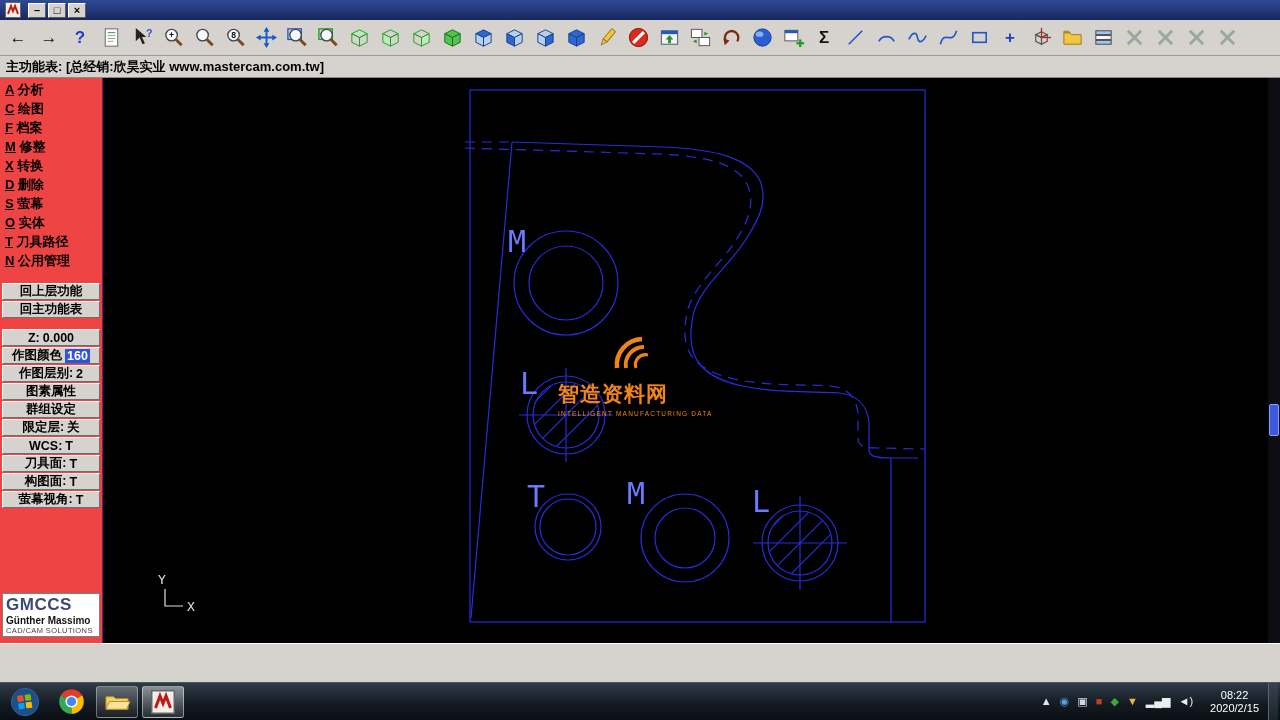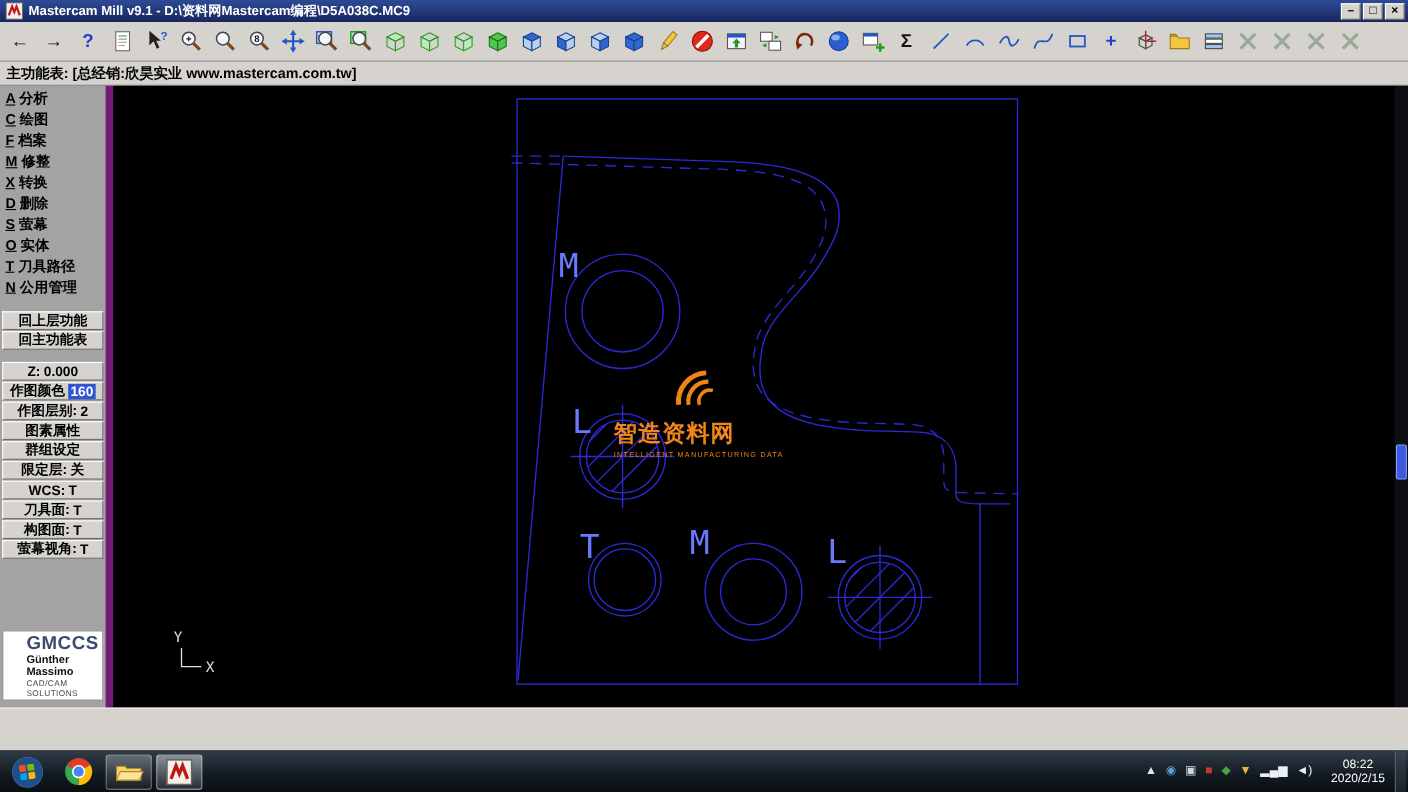--- a/index.html
+++ b/index.html
@@ -15,27 +15,27 @@
   
   .toolbar{height:36px;background:#d6d3ce;border-bottom:1px solid #9a9a9a;display:flex;align-items:center;padding:2px 3px;gap:1px;}
   .tbtn{width:30px;height:29px;display:flex;align-items:center;justify-content:center;border:1px solid #d6d3ce;}
   .tbtn .g{font-size:17px;font-weight:bold;line-height:1;}
 
   
   .menubar{height:22px;background:#d6d3ce;border-bottom:1px solid #8a8a8a;font-size:13px;font-weight:bold;display:flex;align-items:center;padding:0 6px;color:#000;}
 
   
   .main{display:flex;height:565px;}
-  .sidebar{width:103px;background:#a3a3a3;display:flex;flex-direction:column;padding:2px 0;border-right:7px solid #701a75;font-size:13px;flex:0 0 auto;}
+  .sidebar{width:103px;background:#ef4444;display:flex;flex-direction:column;padding:2px 0;border-right:1px solid #701a75;font-size:13px;flex:0 0 auto;}
   .mitem{padding:0 5px;height:19px;line-height:19px;color:#000;white-space:nowrap;font-weight:bold;}
   .mitem .mkey{text-decoration:underline;}
   .sgap1{height:12px;} .sgap2{height:9px;}
   .sbtn{margin:1px 2px;height:17px;background:#d6d3ce;border:1px solid;border-color:#fff #6e6e6e #6e6e6e #fff;display:flex;align-items:center;justify-content:center;gap:3px;font-size:12.5px;font-weight:bold;color:#000;white-space:nowrap;cursor:default;}
   .sbtn .hl{background:#2f55d4;color:#fff;padding:0 2px;}
-  .logo-box{margin:auto 2px 4px;background:#fff;border:1px solid #808080;padding:1px 21px;}
+  .logo-box{margin:auto 2px 4px;background:#fff;border:1px solid #808080;padding:1px 3px;}
   .logo-gmccs{font-size:17px;font-weight:bold;color:#3c4a6e;letter-spacing:.5px;}
   .logo-line1{font-size:10px;font-weight:bold;color:#111;}
   .logo-line2{font-size:7.5px;color:#444;letter-spacing:.4px;}
 
   .canvas{flex:1;position:relative;background:#000;overflow:hidden;}
   .canvas svg.draw{position:absolute;inset:0;}
   .holetext{font-family:"DejaVu Sans Mono","Liberation Mono",monospace;font-size:30px;fill:#6b79ff;}
   .axistext{font-family:"DejaVu Sans Mono",monospace;font-size:13px;fill:#e0e0e0;}
   .mmtext{position:absolute;left:14px;top:546px;color:#d8d8d8;font-size:11px;font-family:"DejaVu Sans Mono",monospace;margin-top:38px;}
   .watermark{position:absolute;left:455px;top:255px;display:flex;align-items:center;gap:7px;flex-direction:column;}
@@ -58,21 +58,20 @@
   .show-desktop{width:10px;height:38px;border-left:1px solid #5a6570;background:linear-gradient(180deg,#39434d,#1a2129);}
 </style>
 </head>
 <body>
 
 <div class="titlebar">
   <svg class="ticon" viewBox="0 0 16 16">
     <rect x="0.5" y="0.5" width="15" height="15" fill="#f4f0e8" stroke="#666"></rect>
     <path d="M3,12 L6,4 L8,9 L10,4 L13,12" stroke="#c01818" stroke-width="2" fill="none"></path>
   </svg>
-  <span class="title-text">Mastercam Mill v9.1 - D:\资料网Mastercam编程\D5A038C.MC9</span>
   <span class="winbtn">–</span>
   <span class="winbtn">□</span>
   <span class="winbtn">×</span>
 </div>
 
 <div class="toolbar" id="toolbar">
     <span class="tbtn">
       <span class="g" style="color:#111">←</span>
     </span>
     <span class="tbtn">

